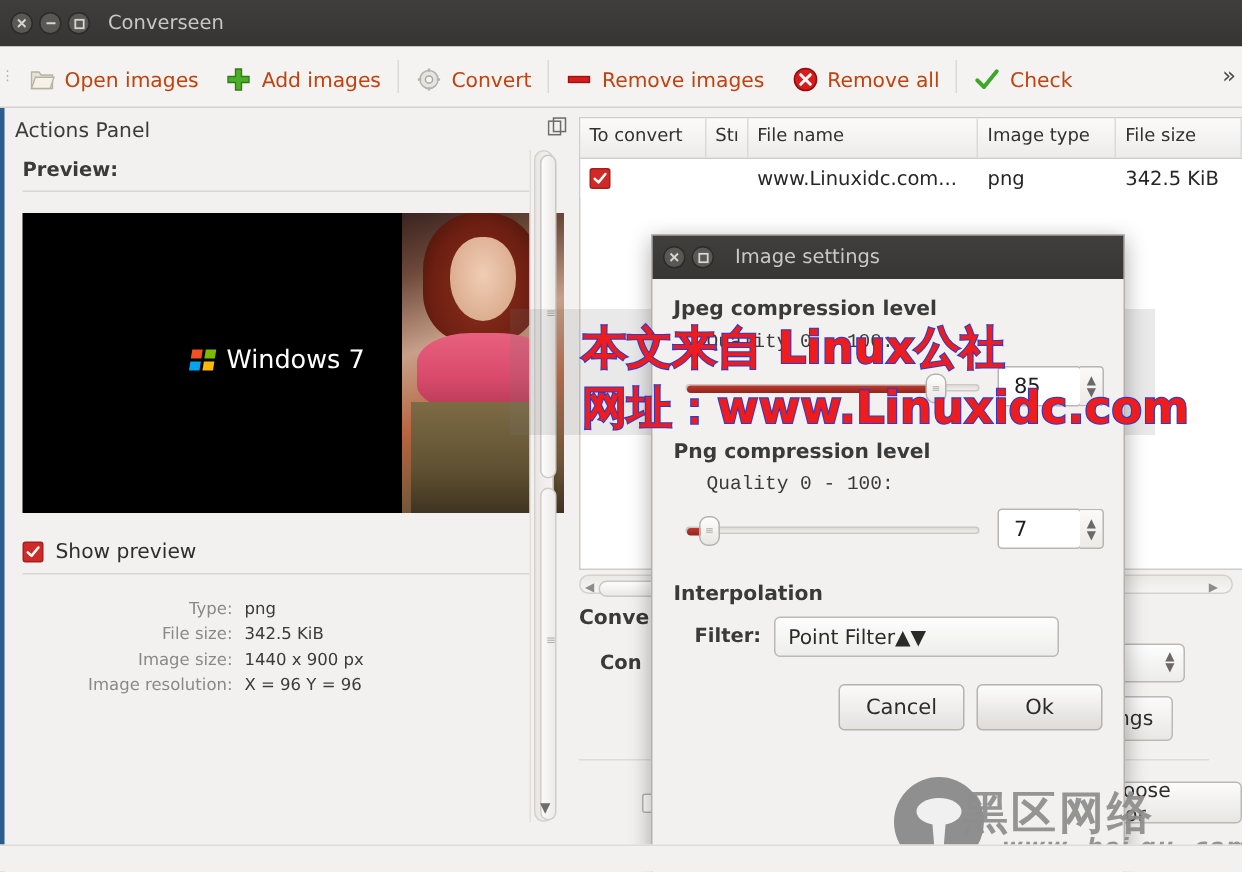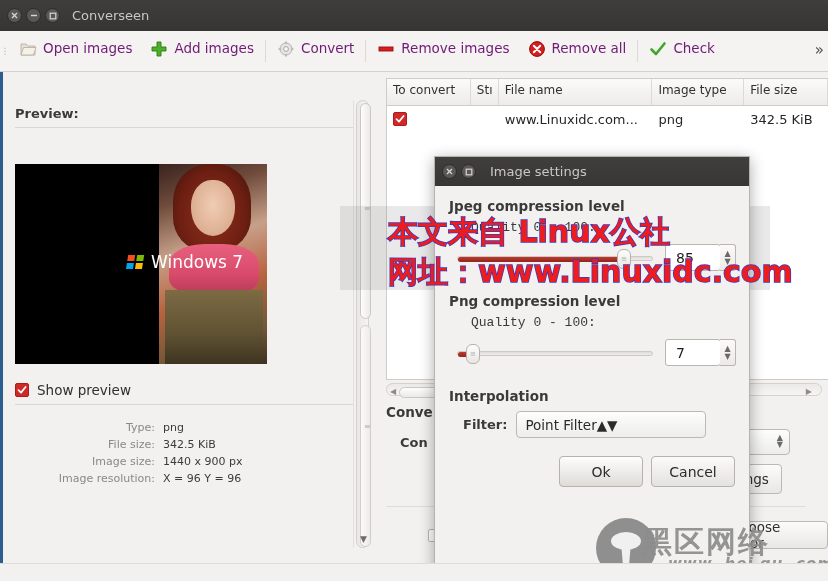--- a/index.html
+++ b/index.html
@@ -43,22 +43,22 @@
     position: absolute; left: 0; top: 31px; width: 828px; height: 41px;
     background: #f4f3f2;
     border-bottom: 1px solid #d3d0cd;
     display: flex; align-items: center;
   }
   .tb-grip {
     width: 10px; height: 41px; display:flex; align-items:center; justify-content:center;
     color:#b4b0ac; font-size: 9px; letter-spacing:0;
   }
   .tb-item {
-    display: flex; align-items: flex-start; gap: 6px;
-    padding: 4px 9px; height: 30px; color: #701a75; font-size: 13.5px;
+    display: flex; align-items: flex-end; gap: 6px;
+    padding: 4px 9px; height: 30px; color: #c2410c; font-size: 13.5px;
     white-space: nowrap;
   }
   .tb-sep { width:1px; height:22px; background:#dcd9d6; margin: 0 2px; }
   .tb-overflow {
     position: absolute; right: 4px; top: 10px; color: #4a4a4a; font-size: 15px;
   }
   .ic { width: 18px; height: 18px; display:block; }
 
   
   .left-panel {
@@ -72,21 +72,21 @@
   }
   .panel-title { color: #3b3b3b; font-size: 13.5px; }
   .panel-float { color: #6d6a67; }
   .panel-body {
     position: absolute; left: 12px; top: 34px; width: 340px; height: 466px;
     background: #f2f1f0;
   }
   .lbl-bold { font-weight: bold; color: #3a3a3a; font-size: 13px; }
   .hr { height: 1px; background: #d9d6d3; margin-top: 6px; }
   .preview-img {
-    margin-top: 36px; width: 252px; height: 200px; background: #000;
+    margin-top: 14px; width: 361px; height: 200px; background: #000;
     position: relative; overflow: hidden; text-align: center;
   }
   .win7-logo {
     position: absolute; left: 112px; top: 88px;
     display: flex; align-items: center; gap: 7px;
   }
   .win7-flag { width: 17px; height: 15px; position: relative; transform: skewX(-9deg); }
   .win7-flag i { position: absolute; width: 7px; height: 6px; display: block; }
   .win7-text { color: #ffffff; font-size: 17px; font-family: "DejaVu Sans", sans-serif; }
   .model {
@@ -391,20 +391,29 @@
           <path d="M2.5 9.5 L7 14 L15.5 3.5" stroke="#3fa62a" stroke-width="2.6" fill="none" stroke-linecap="round" stroke-linejoin="round"></path>
         </svg>
       </span>
       <span>Check</span>
     </div>
 
     <div class="tb-overflow">»</div>
   </div>
 
   <div class="left-panel">
+    <div class="panel-head">
+      <div class="panel-title">Actions Panel</div>
+      <div class="panel-float">
+        <svg width="13" height="13" viewBox="0 0 13 13">
+          <rect x="0.7" y="2.8" width="8" height="9" stroke="#6d6a67" fill="none" stroke-width="1"></rect>
+          <rect x="4" y="0.7" width="8" height="9" stroke="#6d6a67" fill="none" stroke-width="1"></rect>
+        </svg>
+      </div>
+    </div>
 
     <div class="panel-body">
       <div class="lbl-bold">Preview:</div>
       <div class="hr"></div>
 
       <div class="preview-img">
         <div class="model">
           <div class="hair"></div>
             <div class="face"></div>
             <div class="top"></div>
@@ -579,22 +588,22 @@
       <div class="sec-title" style="margin-top:22px">Interpolation</div>
       <div class="slider-row" style="margin-top:7px; gap:9px;">
         <div class="opt-lbl" style="margin-left:14px;">Filter:</div>
         <div class="dlg-combo">
           <span>Point Filter</span>
           <span class="spin" style="right:8px; top:5px;"><span>▲</span><span>▼</span></span>
         </div>
       </div>
 
       <div class="dlg-buttons">
+        <div class="dbtn">Cancel</div>
         <div class="dbtn primary">Ok</div>
-        <div class="dbtn">Cancel</div>
       </div>
     </div>
   </div>
 
   <div class="wm-red wm-l1">本文来自 Linux公社</div>
   <div class="wm-red wm-l2">网址：www.Linuxidc.com</div>
 
   <div class="wm-logo">
     <svg width="36" height="40" viewBox="0 0 36 40">
       <ellipse cx="18" cy="13" rx="15" ry="9" fill="#f0f0f0"></ellipse>

